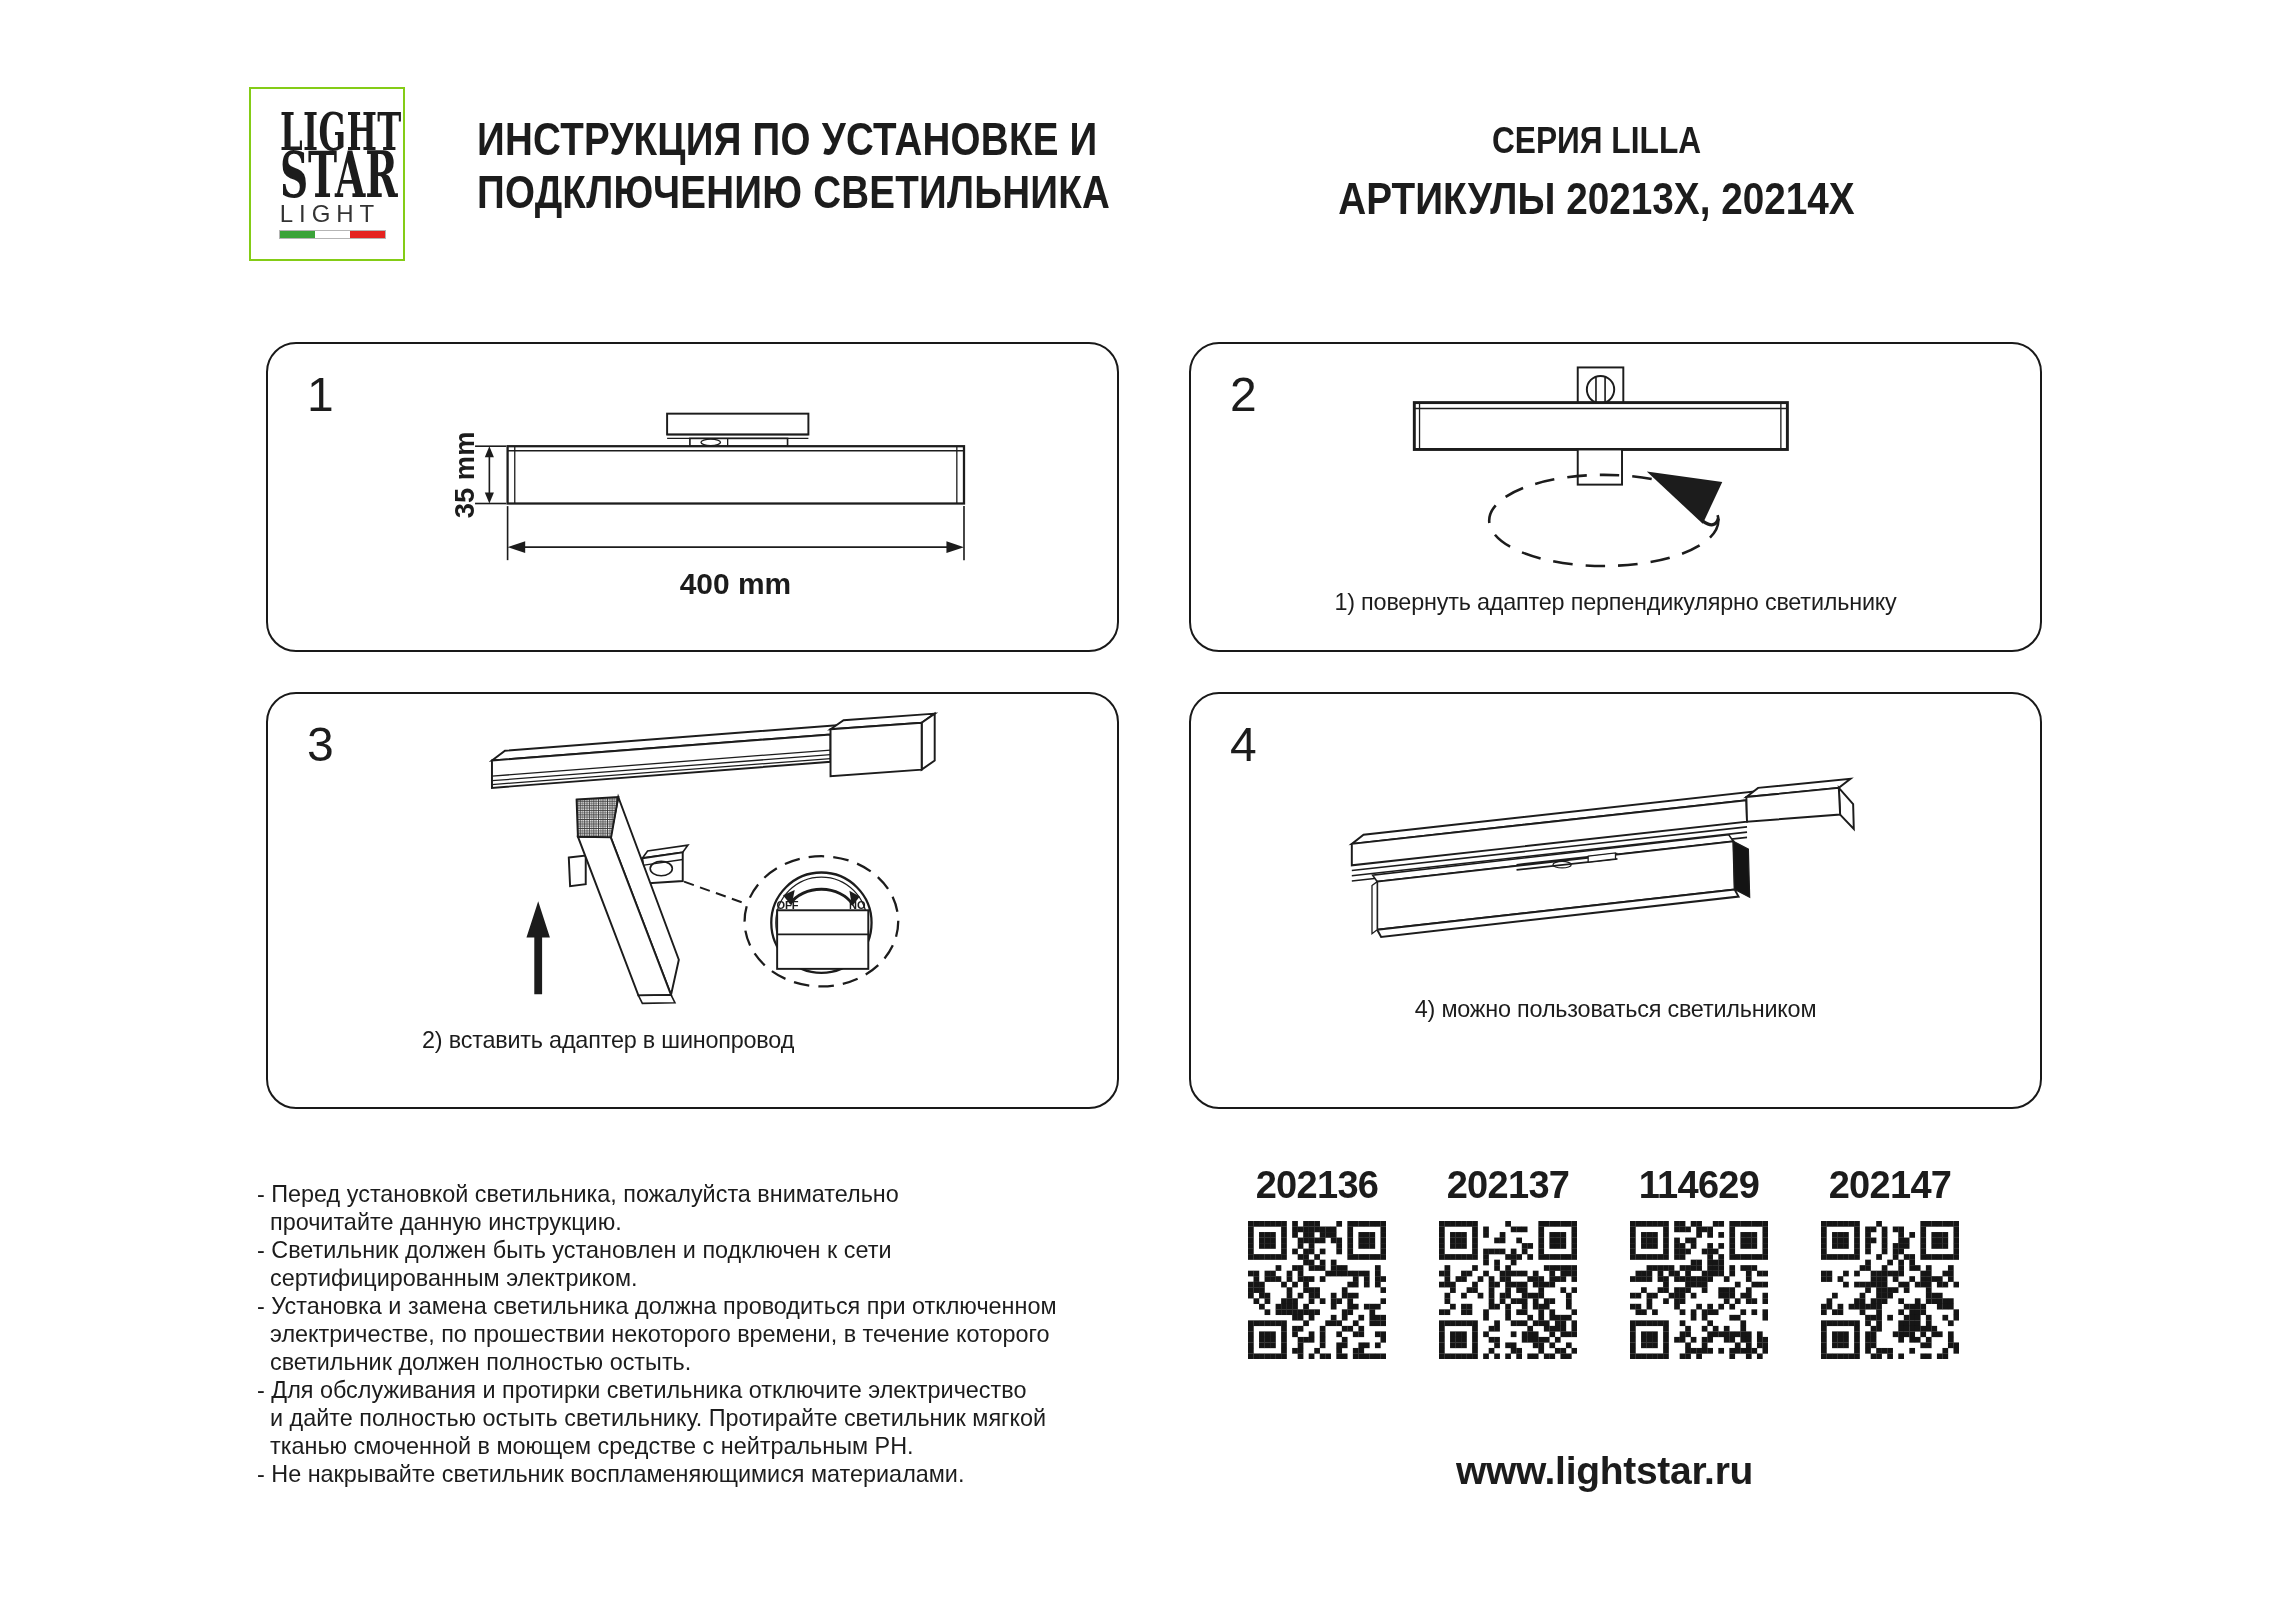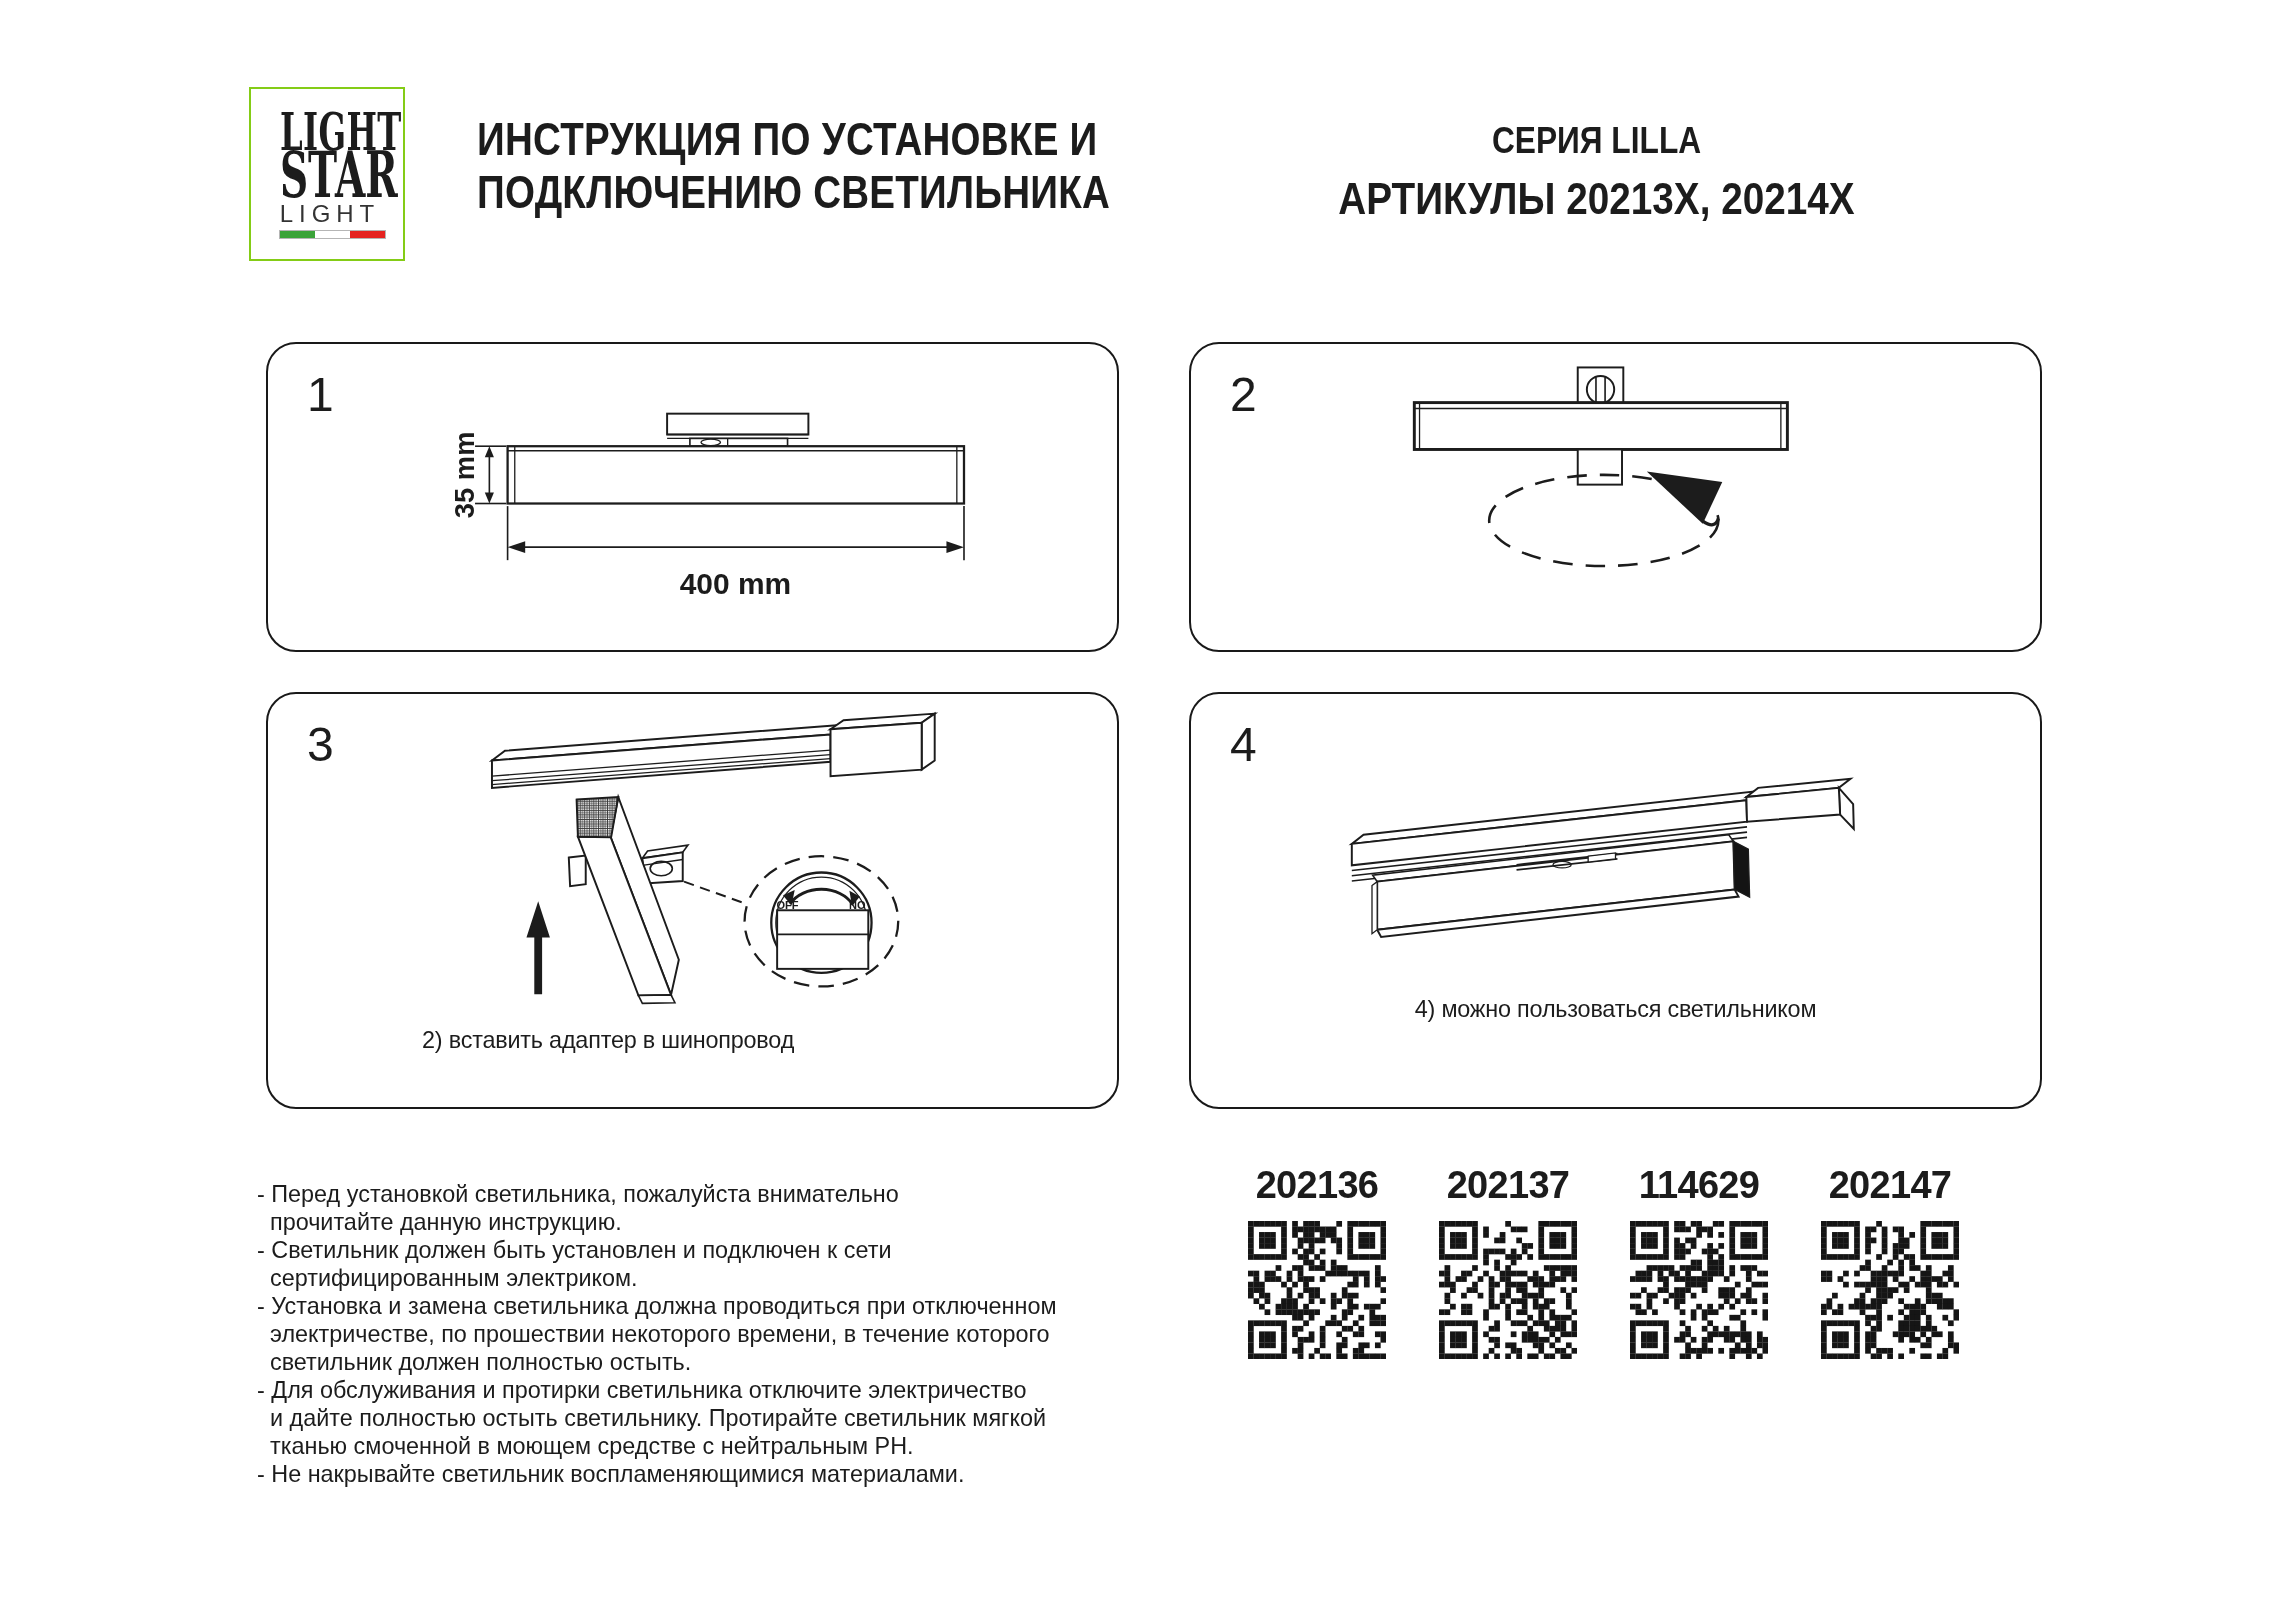--- a/index.html
+++ b/index.html
@@ -127,20 +127,21 @@
         <line x1="351" y1="90" x2="351" y2="162" stroke-width="2"></line>
         <line x1="906" y1="90" x2="906" y2="162" stroke-width="2"></line>
         <rect x="594" y="162" width="68" height="54" fill="#fff" stroke-width="3"></rect>
       </g>
       <ellipse cx="634" cy="271" rx="176" ry="70" stroke-width="4" stroke-dasharray="30 20"></ellipse>
       <g>
         <polygon points="700,196 816,212 786,276" fill="#1c1c1c" stroke="none"></polygon>
         <path d="M 786 272 Q 805 285 810 268" stroke-width="5"></path>
       </g>
     </svg>
+    <div class="caption cap-center" style="top:244px;">1) повернуть адаптер перпендикулярно светильнику</div>
   </div>
 
   <div class="panel" id="panel3">
     <div class="panel-num">3</div>
     <svg class="draw" width="849" height="413" viewBox="0 0 1304 634" fill="none" stroke="#1c1c1c">
       <defs>
         <pattern id="knurl" width="7" height="7" patternUnits="userSpaceOnUse">
           <rect width="7" height="7" fill="#fff"></rect>
           <path d="M0,3.5 H7 M3.5,0 V7" stroke="#3a3a3a" stroke-width="1.4"></path>
         </pattern>
@@ -1451,15 +1452,16 @@
             <rect x="101.76" y="203.52" width="8.78" height="8.78" fill="#151515"></rect>
             <rect x="118.72" y="203.52" width="8.78" height="8.78" fill="#151515"></rect>
             <rect x="152.64" y="203.52" width="8.78" height="8.78" fill="#151515"></rect>
             <rect x="161.12" y="203.52" width="8.78" height="8.78" fill="#151515"></rect>
             <rect x="178.08" y="203.52" width="8.78" height="8.78" fill="#151515"></rect>
             <rect x="186.56" y="203.52" width="8.78" height="8.78" fill="#151515"></rect>
           </svg></div>
       </div>
     </div>
 
+  <div class="website">www.lightstar.ru</div>
 
 </div>
 
 
 </body></html>

